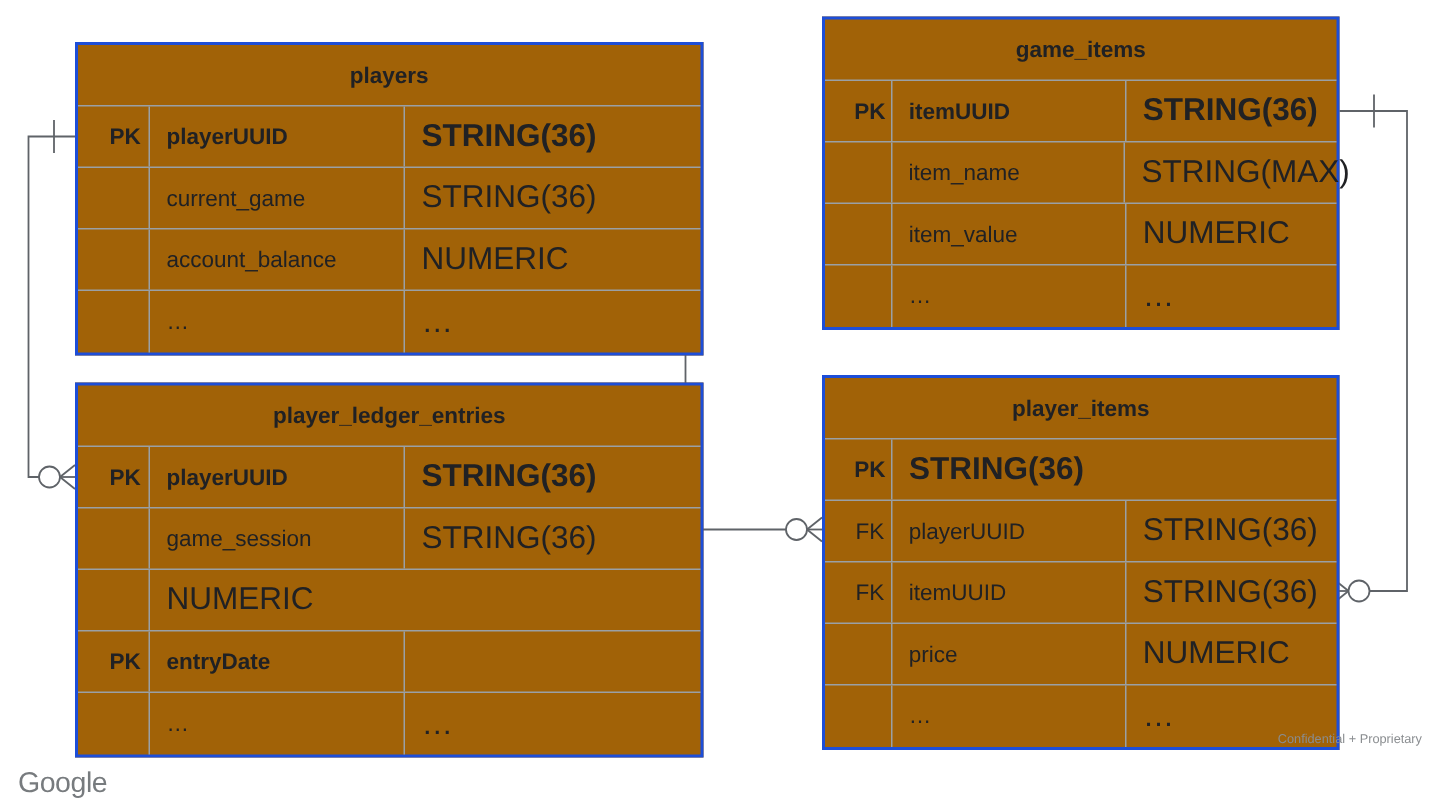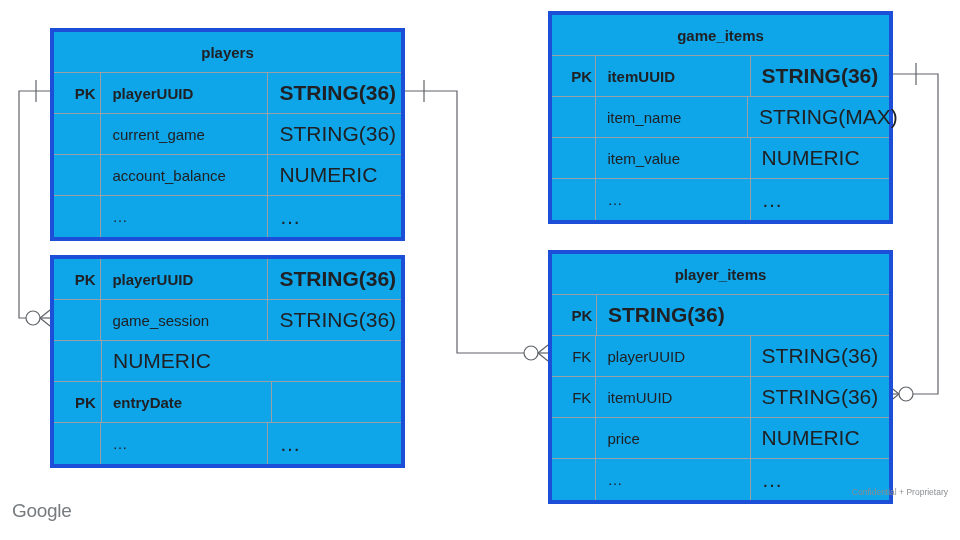--- a/index.html
+++ b/index.html
@@ -37,22 +37,22 @@
     fill: none;
     stroke: #5f6368;
     stroke-width: 1.2;
   }
   #connectors circle { fill: #ffffff; }
 
   
   .entity {
     position: absolute;
     box-sizing: border-box;
-    border: 4px solid #1d4ed8;
-    background: #0ea5e9;
+    border: 2px solid #1d4ed8;
+    background: #a16207;
     border-collapse: collapse;
   }
   .entity-title {
     height: 41px;
     line-height: 41px;
     text-align: center;
     font-weight: bold;
     font-size: 15px;
     color: #202124;
     border-bottom: 1px solid #9aa0a6;
@@ -91,41 +91,41 @@
     padding-left: 11px;
     font-size: 21px;
     color: #202124;
   }
   .bold .cell-key,
   .bold .cell-name,
   .cell-type.bold-t,
   .bold .cell-type { font-weight: bold; }
 
   
-  .left-tbl  { left: 50px; width: 355px; }
+  .left-tbl  { left: 50px; width: 419px; }
   .left-tbl .cell-key  { width: 48px; }
   .left-tbl .cell-name { width: 170px; }
   .left-tbl .cell-type { width: 135px; }
 
   
   .right-tbl { left: 548px; width: 345px; }
   .right-tbl .cell-key  { width: 45px; }
   .right-tbl .cell-name { width: 157px; }
   .right-tbl .cell-type { width: 141px; }
 
   #tbl-players  { top: 28px;  }
   #tbl-ledger   { top: 255px; }
   #tbl-gameitems{ top: 11px;  }
   #tbl-playeritems { top: 250px; }
 
   
   .google-logo {
     position: absolute;
     left: 12px;
-    top: 500px;
+    top: 512px;
     font-size: 19px;
     letter-spacing: -0.3px;
     color: #777b7e;
     font-family: "Liberation Sans", sans-serif;
   }
   .confidential {
     position: absolute;
     right: 12px;
     top: 487px;
     font-size: 8.5px;
@@ -195,20 +195,21 @@
       <div class="cell-type">NUMERIC</div>
     </div>
     <div class="erow last">
       <div class="cell-key"></div>
       <div class="cell-name">…</div>
       <div class="cell-type">…</div>
     </div>
   </div>
 
   <div class="entity left-tbl" id="tbl-ledger">
+    <div class="entity-title">player_ledger_entries</div>
 
     <div class="erow bold">
       <div class="cell-key">PK</div>
       <div class="cell-name">playerUUID</div>
       <div class="cell-type">STRING(36)</div>
     </div>
     <div class="erow">
       <div class="cell-key"></div>
       <div class="cell-name">game_session</div>
       <div class="cell-type">STRING(36)</div>

